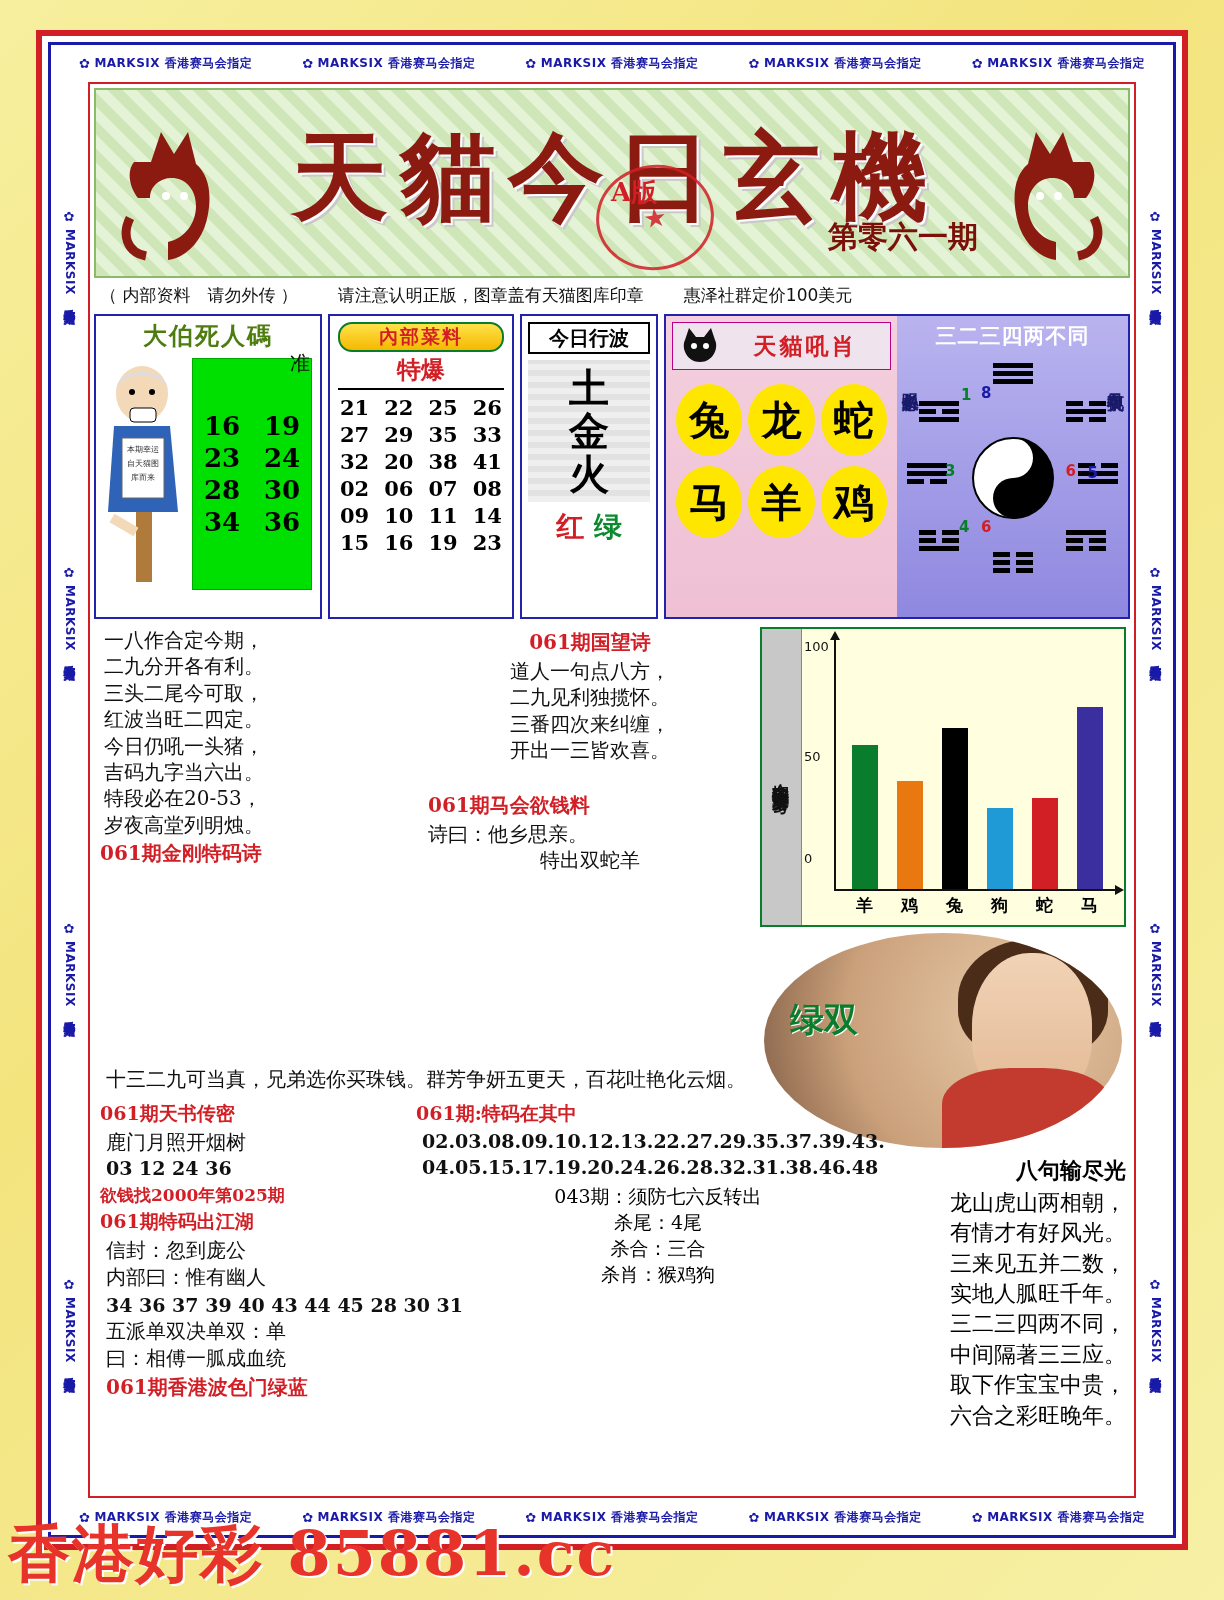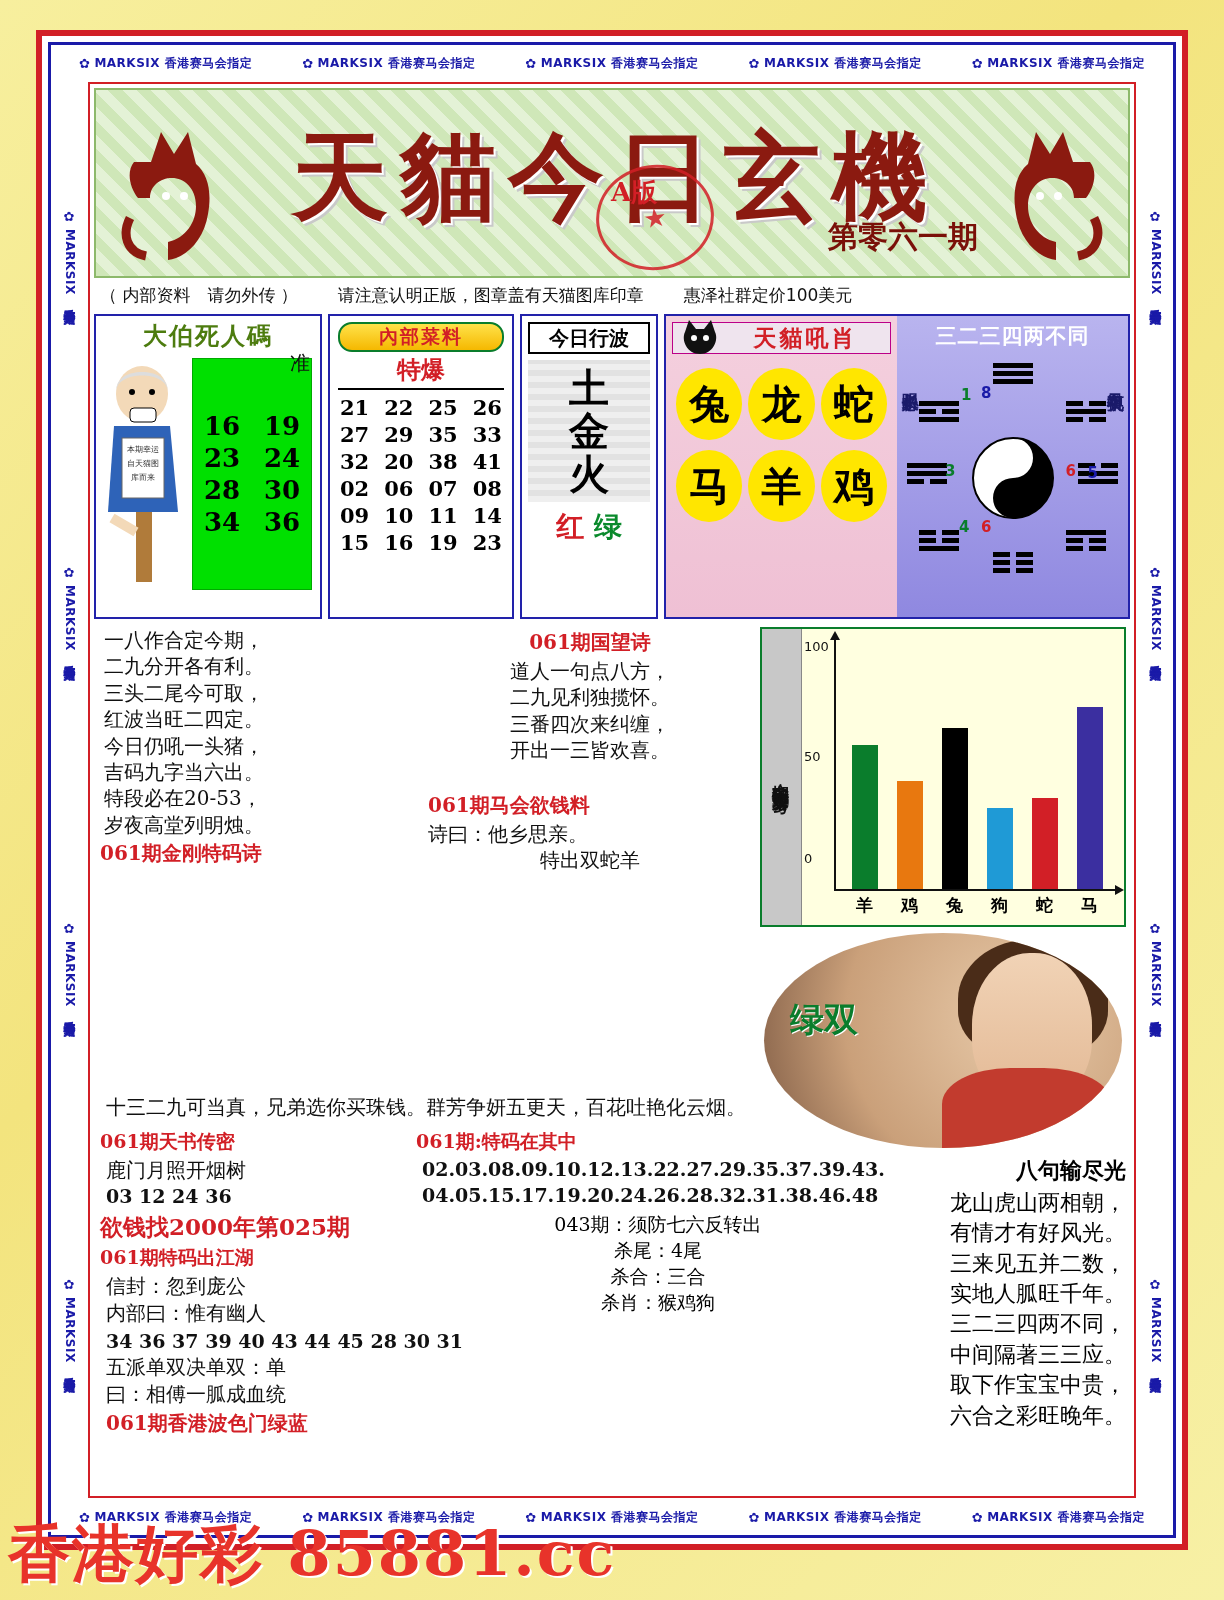--- a/index.html
+++ b/index.html
@@ -185,21 +185,21 @@
     text-align: center; font-size: 28px; font-weight: bold;
     font-family: "DejaVu Serif", serif; margin-top: 6px;
   }
   .p3-colors .r { color: #d21f26; }
   .p3-colors .g { color: #0a8a2c; }
 
   .p4 { display: flex; }
   .p4-left { width: 50%; background: linear-gradient(#f4d0de,#efc0d4); position: relative; }
   .p4-right { width: 50%; background: linear-gradient(#b9b4ef,#8f88e0); position: relative; }
   .zodiac-head {
-    margin: 6px; height: 32px; background: #efe4ee; border: 1px solid #b08;
+    margin: 6px; height: 48px; background: #efe4ee; border: 1px solid #b08;
     display: flex; align-items: center; gap: 6px; padding: 0 6px;
   }
   .zodiac-head .catface { width: 42px; height: 40px; }
   .zodiac-head .txt {
     flex: 1; text-align: center; color: #d21f26; font-weight: bold; font-size: 23px;
     font-family: "DejaVu Serif", serif; letter-spacing: 3px;
   }
   .zodiac-grid {
     display: grid; grid-template-columns: repeat(3,1fr); gap: 10px 6px;
     padding: 8px 10px;
@@ -724,28 +724,28 @@
             <div class="line">三来见五并二数，</div>
             <div class="line">实地人胍旺千年。</div>
             <div class="line">三二三四两不同，</div>
             <div class="line">中间隔著三三应。</div>
             <div class="line">取下作宝宝中贵，</div>
             <div class="line">六合之彩旺晚年。</div>
           </div>
         </div>
       </div>
 
-      <div style="position:absolute; left:10px; top:1010px; width:800px;">
+      <div style="position:absolute; left:10px; top:982px; width:800px;">
         <div class="wide-row">十三二九可当真，兄弟选你买珠钱。群芳争妍五更天，百花吐艳化云烟。</div>
         <div style="display:flex; gap:16px; margin-top:6px;">
           <div style="width:300px;">
             <div class="h-red" style="font-size:19px">061期天书传密</div>
             <div class="wide-row">鹿门月照开烟树</div>
             <div class="wide-row num-line">03 12 24 36</div>
-            <div class="h-red" style="font-size:23px; ">欲钱找2000年第025期</div>
+            <div class="h-red" style="font-size:17px; ">欲钱找2000年第025期</div>
             <div class="h-red" style="font-size:19px;">061期特码出江湖</div>
             <div class="wide-row">信封：忽到庞公</div>
             <div class="wide-row">内部曰：惟有幽人</div>
           </div>
           <div style="flex:1;">
             <div class="h-red" style="font-size:19px">061期:特码在其中</div>
             <div class="wide-row num-line">02.03.08.09.10.12.13.22.27.29.35.37.39.43.</div>
             <div class="wide-row num-line">04.05.15.17.19.20.24.26.28.32.31.38.46.48</div>
             <div class="kill-block">
               <div class="row">043期：须防七六反转出</div>

